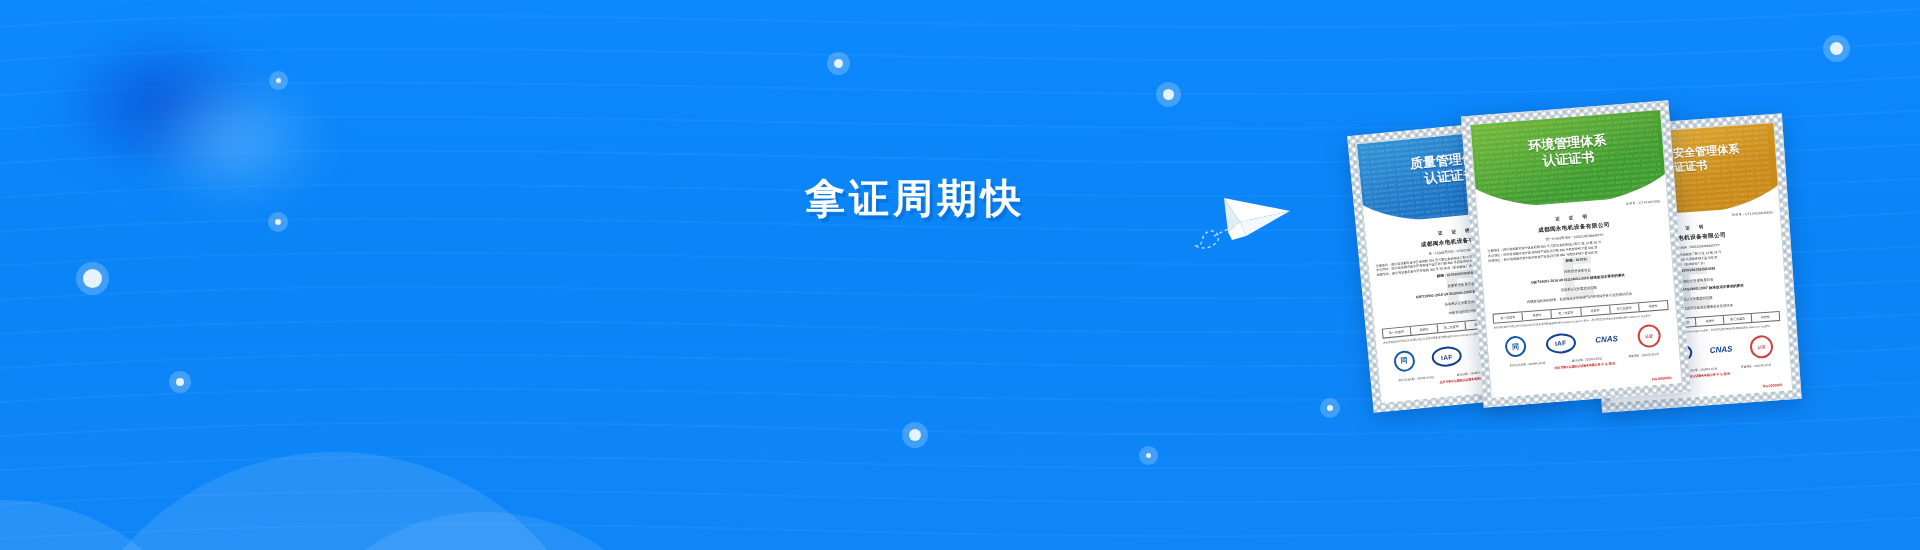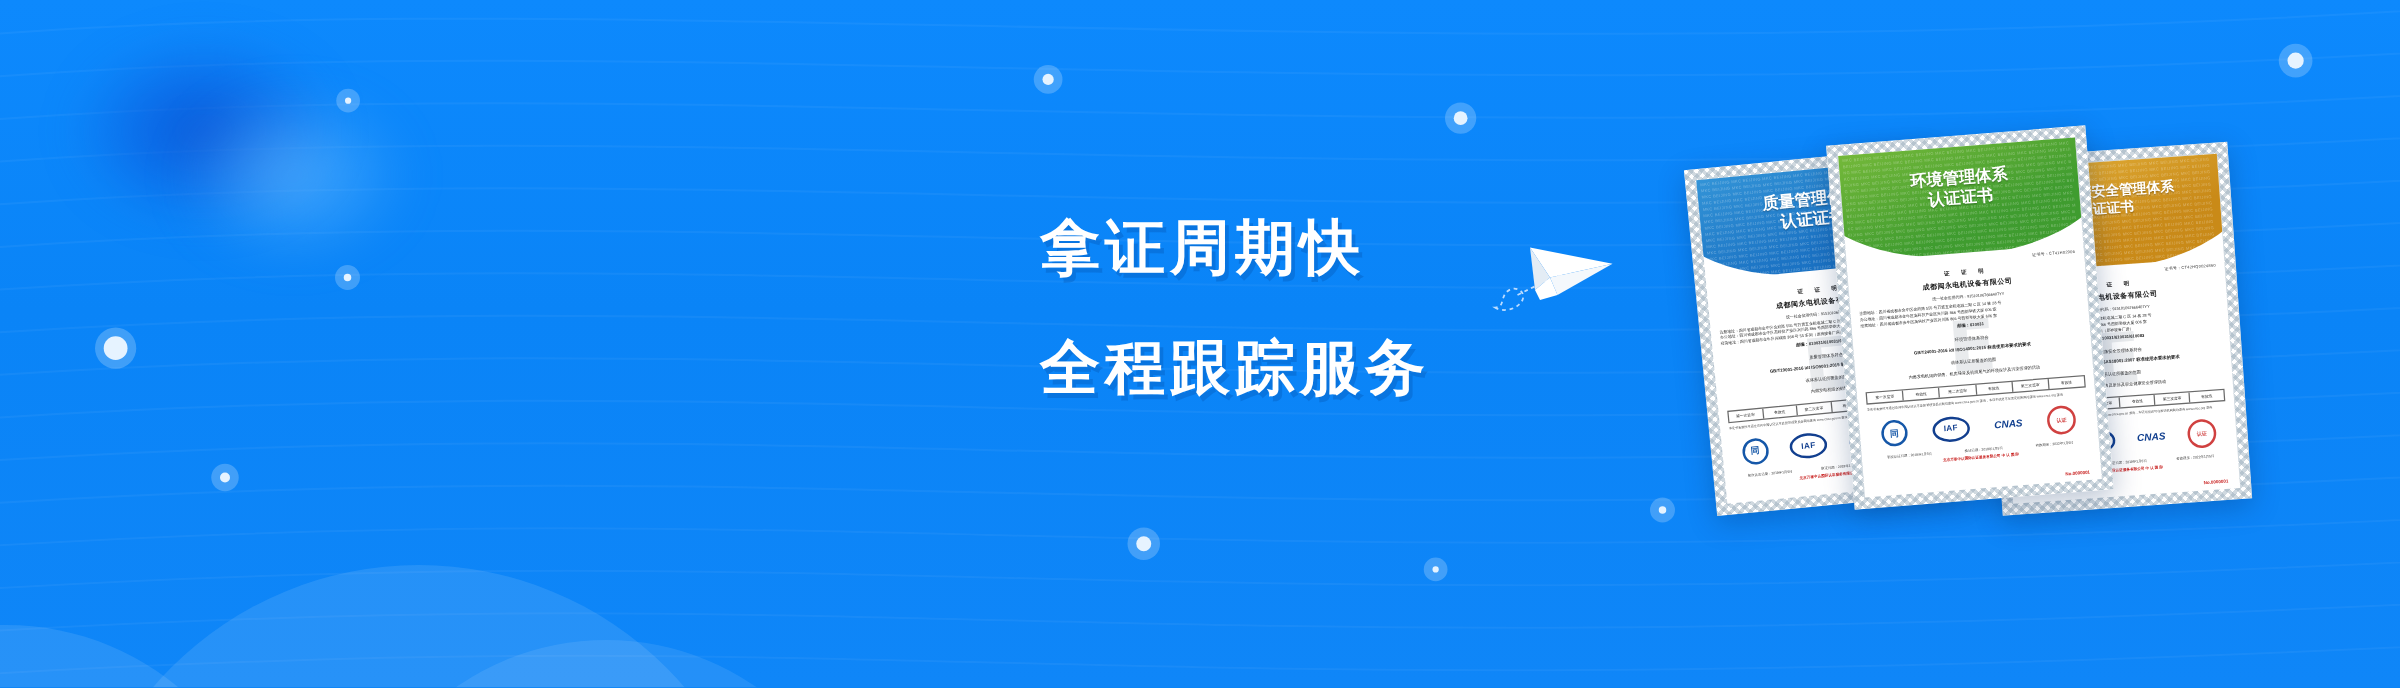--- a/index.html
+++ b/index.html
@@ -39,21 +39,21 @@
   .dot{position:absolute;border-radius:50%;background:#dff0ff;}
   .dot::after{content:"";position:absolute;inset:-7px;border-radius:50%;background:rgba(255,255,255,.22);}
 
   
   .headline{
     position:absolute;left:805px;top:150px;width:560px;
     color:#ffffff;font-weight:bold;letter-spacing:4px;
     text-shadow:3px 4px 0 rgba(3,80,170,.30);
     font-family:"DejaVu Sans","Liberation Sans",sans-serif;
   }
-  .headline .line{font-size:48px;line-height:96px;white-space:nowrap;margin-left:27px;}
+  .headline .line{font-size:40px;line-height:96px;white-space:nowrap;}
 
   
   .plane{position:absolute;left:1188px;top:178px;width:110px;height:80px;}
 
   
   .certs{position:absolute;left:1360px;top:78px;width:560px;height:330px;}
   .cert{
     position:absolute;background:#ffffff;
     box-shadow:0 6px 22px rgba(0,40,95,.28);
     overflow:hidden;
@@ -160,21 +160,20 @@
       <div class="dot" style="left: 176px; top: 378px; width: 8px; height: 8px;"></div>
       <div class="dot" style="left: 275.5px; top: 77.5px; width: 5px; height: 5px;"></div>
       <div class="dot" style="left: 909px; top: 429px; width: 12px; height: 12px;"></div>
       <div class="dot" style="left: 1327px; top: 405px; width: 6px; height: 6px;"></div>
       <div class="dot" style="left: 1145.5px; top: 452.5px; width: 5px; height: 5px;"></div>
       <div class="dot" style="left: 833.5px; top: 58.5px; width: 9px; height: 9px;"></div>
     </div>
 
   <div class="headline">
     <div class="line">拿证周期快</div>
-    <div class="line">全程跟踪服务</div>
   </div>
 
   <div class="plane">
     <svg viewBox="0 0 110 80" width="110" height="80" aria-hidden="true">
       <path d="M8,68 C14,72 26,70 30,62 C33,55 24,50 18,55 C12,60 16,68 8,68 Z" fill="none" stroke="#cfe6ff" stroke-width="1.4" stroke-dasharray="3 3" opacity=".9"></path>
       <path d="M26,58 C42,50 54,44 66,40" fill="none" stroke="#cfe6ff" stroke-width="1.4" stroke-dasharray="3 3" opacity=".9"></path>
       <polygon points="36,20 102,33 52,44" fill="#ffffff"></polygon>
       <polygon points="36,20 52,44 40,54" fill="#e3ecf5"></polygon>
       <polygon points="52,44 102,33 58,58" fill="#f4f8fc"></polygon>
       <polygon points="40,54 52,44 58,58 44,62" fill="#ffffff"></polygon>

